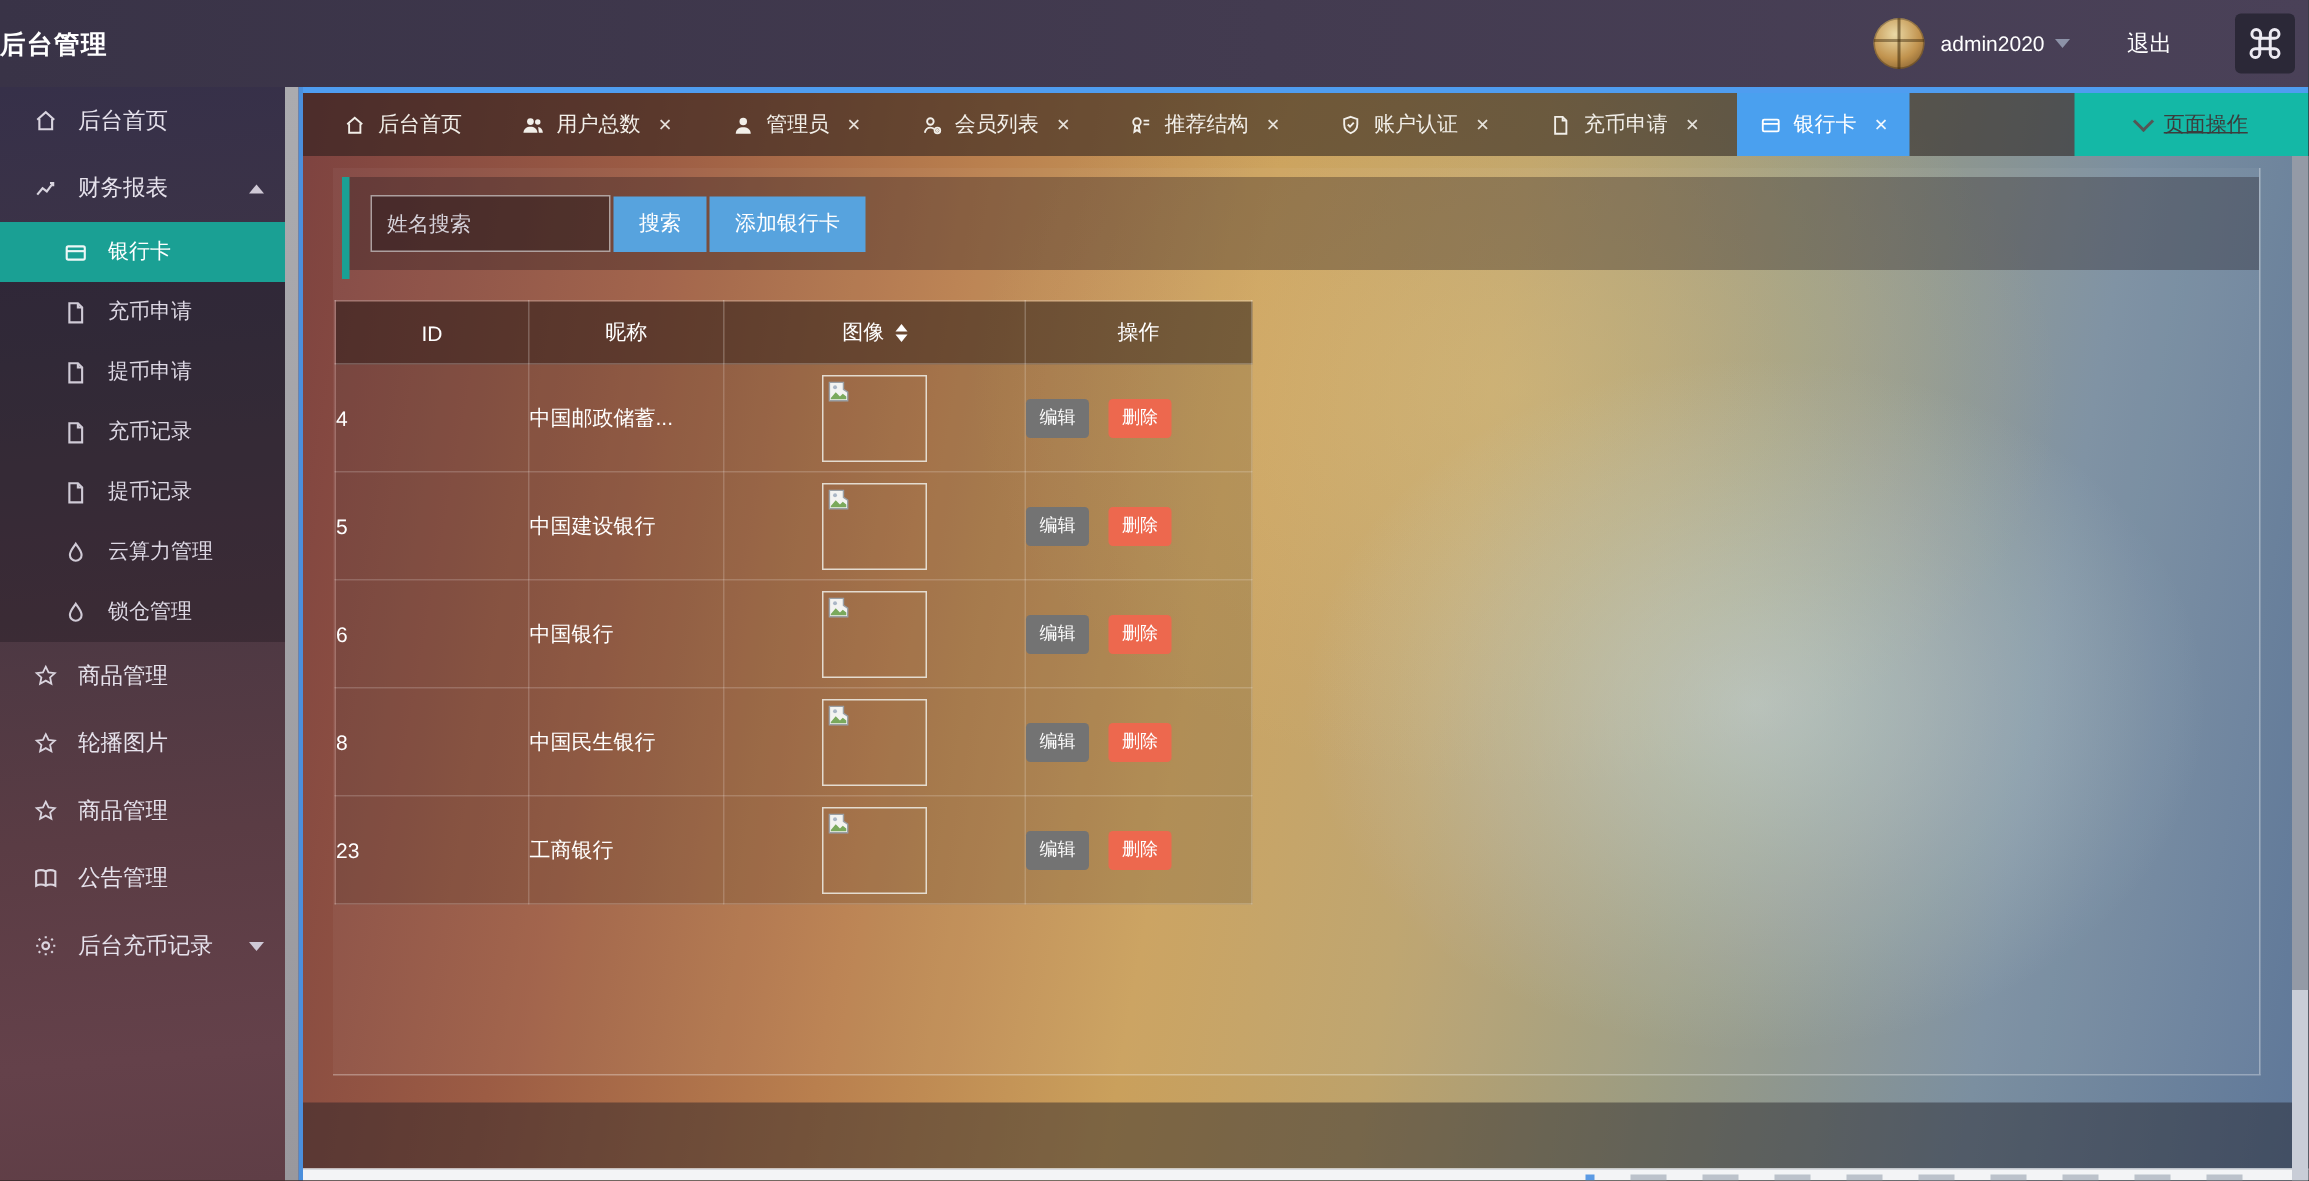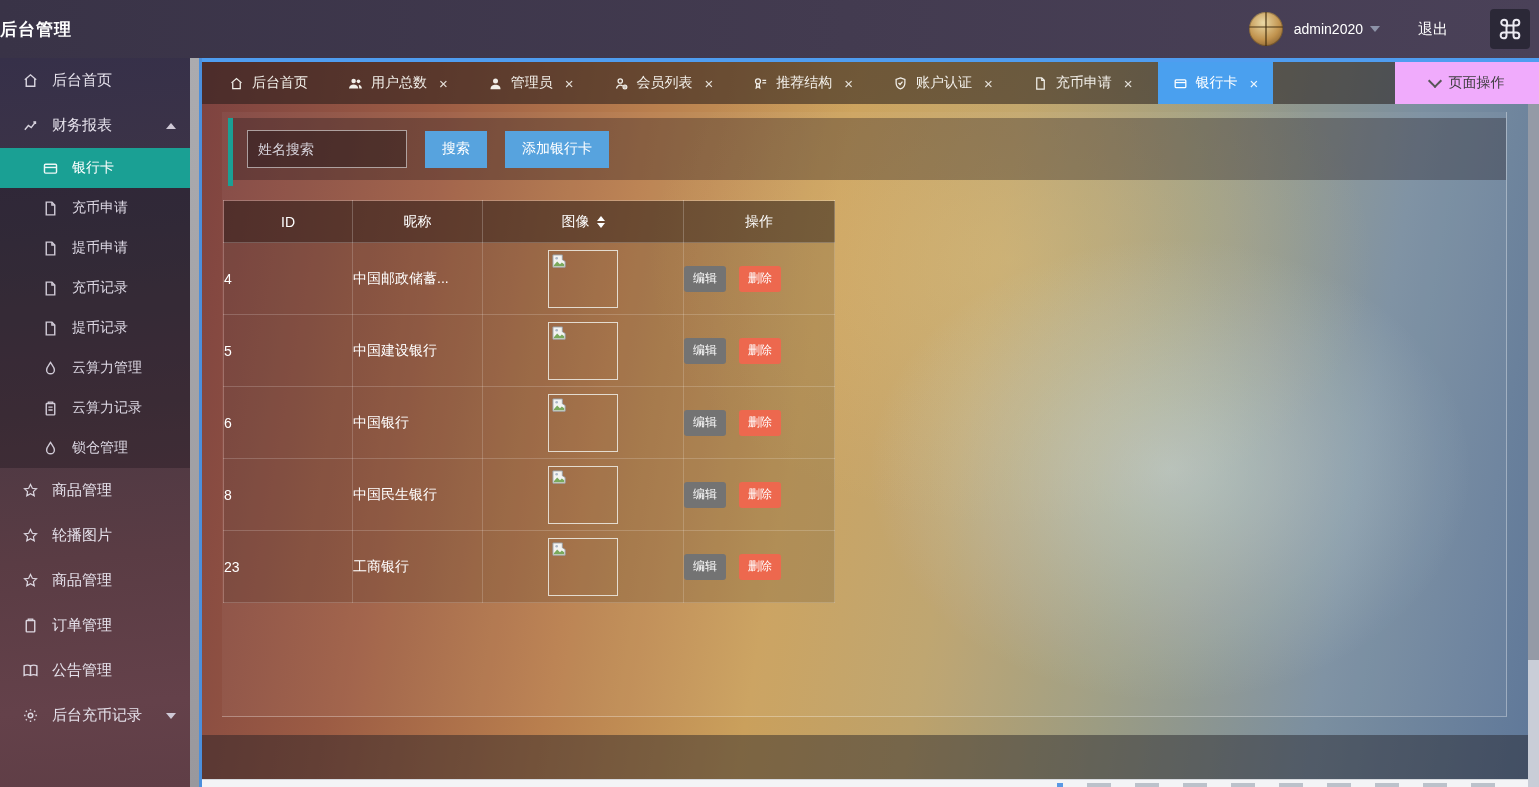--- a/index.html
+++ b/index.html
@@ -45,36 +45,36 @@
   .vblue{position:absolute;left:199px;top:58px;width:3px;height:729px;background:#4b8fdc;z-index:25;}
   
   .tabbar{position:absolute;left:202px;top:58px;width:1337px;height:46px;box-sizing:border-box;
     border-top:4px solid #4f9df0;background:rgba(36,28,26,.55);display:flex;align-items:stretch;
     padding-left:12px;z-index:10;}
   .tab{display:flex;align-items:center;gap:8px;padding:0 15px;margin-right:10px;
     color:#f2efe9;font-size:14px;cursor:pointer;white-space:nowrap;}
   .tab svg{width:15px;height:15px;flex:none;}
   .tab.active{background:#4aa0ef;color:#fff;}
   .tab-x{font-size:15px;line-height:1;opacity:.92;margin-left:4px;cursor:pointer;}
-  .page-actions{margin-left:auto;width:144px;background:#f0abfc;color:#3c3c3c;
-    display:flex;align-items:center;justify-content:center;gap:9px;font-size:14px;cursor:pointer;}
+  .page-actions{margin-left:auto;width:156px;background:#14b8a6;color:#3c3c3c;
+    display:flex;align-items:center;justify-content:center;gap:9px;font-size:14px;cursor:pointer;text-decoration:underline;}
   .chev{width:8px;height:8px;border-left:2px solid #555;border-bottom:2px solid #555;
     transform:rotate(-45deg);margin-top:-4px;}
   
   .panel{position:absolute;left:222px;top:112px;width:1285px;height:605px;box-sizing:border-box;
     background:rgba(255,255,255,.045);border-right:1px solid rgba(255,255,255,.35);
     border-bottom:1px solid rgba(255,255,255,.3);z-index:5;}
   .toolbar{position:absolute;left:6px;top:6px;right:0;height:62px;
     background:rgba(28,20,24,.32);display:flex;align-items:center;padding-left:19px;box-sizing:border-box;}
   .toolbar:before{content:"";position:absolute;left:0;top:0;bottom:-6px;width:5px;background:#1aa094;}
   .search-input{width:160px;height:38px;box-sizing:border-box;background:rgba(18,12,16,.35);
     border:1px solid rgba(255,255,255,.55);color:#fff;padding:0 10px;font-size:14px;
     font-family:inherit;outline:none;}
   .search-input::placeholder{color:#d6d2da;}
-  .btn-blue{height:37px;padding:0 17px;margin-left:18px;background:#57a3de;color:#fff;
+  .btn-blue{height:37px;padding:0 17px;margin-left:2px;background:#57a3de;color:#fff;
     border:none;font-size:14px;font-family:inherit;cursor:pointer;}
   
   .grid{position:absolute;left:1px;top:88px;width:611px;border-collapse:collapse;table-layout:fixed;}
   .grid th{height:39px;background:rgba(26,16,14,.5);color:#fff;font-size:14px;font-weight:normal;
     border:1px solid rgba(255,255,255,.22);text-align:center;}
   .grid td{height:71px;color:#fff;font-size:14px;border:1px solid rgba(255,255,255,.18);
     background:rgba(30,20,15,.15);padding:0;}
   .td-id{padding-left:15px;}
   .td-nick{padding-left:30px;}
   .td-ops{padding-left:17px;}
@@ -179,28 +179,20 @@
         <span>提币记录</span>
       </div>
       <div class="sub-item">
         <svg viewBox="0 0 24 24" fill="none" stroke="currentColor" stroke-width="2">
             <path d="M12 3.5C9.5 7.5 6.5 10.5 6.5 14a5.5 5.5 0 0011 0c0-3.5-3-6.5-5.5-10.5z"></path>
           </svg>
         <span>云算力管理</span>
       </div>
       <div class="sub-item">
         <svg viewBox="0 0 24 24" fill="none" stroke="currentColor" stroke-width="2">
-            <rect x="6" y="5" width="12" height="16" rx="1"></rect>
-            <path d="M9 5V3h6v2"></path>
-            <path d="M9 10h6M9 14h6"></path>
-          </svg>
-        <span>云算力记录</span>
-      </div>
-      <div class="sub-item">
-        <svg viewBox="0 0 24 24" fill="none" stroke="currentColor" stroke-width="2">
             <path d="M12 3.5C9.5 7.5 6.5 10.5 6.5 14a5.5 5.5 0 0011 0c0-3.5-3-6.5-5.5-10.5z"></path>
           </svg>
         <span>锁仓管理</span>
       </div>
     </div>
     <div class="side-item">
       <svg viewBox="0 0 24 24" fill="none" stroke="currentColor" stroke-width="1.7">
           <path d="M12 3.5l2.6 5.4 5.9.7-4.4 4 1.2 5.9L12 16.6l-5.3 2.9 1.2-5.9-4.4-4 5.9-.7z"></path>
         </svg>
       <span>商品管理</span>
@@ -209,27 +201,20 @@
       <svg viewBox="0 0 24 24" fill="none" stroke="currentColor" stroke-width="1.7">
           <path d="M12 3.5l2.6 5.4 5.9.7-4.4 4 1.2 5.9L12 16.6l-5.3 2.9 1.2-5.9-4.4-4 5.9-.7z"></path>
         </svg>
       <span>轮播图片</span>
     </div>
     <div class="side-item">
       <svg viewBox="0 0 24 24" fill="none" stroke="currentColor" stroke-width="1.7">
           <path d="M12 3.5l2.6 5.4 5.9.7-4.4 4 1.2 5.9L12 16.6l-5.3 2.9 1.2-5.9-4.4-4 5.9-.7z"></path>
         </svg>
       <span>商品管理</span>
-    </div>
-    <div class="side-item">
-      <svg viewBox="0 0 24 24" fill="none" stroke="currentColor" stroke-width="2">
-          <rect x="6" y="5" width="12" height="16" rx="1"></rect>
-          <path d="M9 5V3h6v2"></path>
-        </svg>
-      <span>订单管理</span>
     </div>
     <div class="side-item">
       <svg viewBox="0 0 24 24" fill="none" stroke="currentColor" stroke-width="2">
           <path d="M3 5.5C6 4 9 4 12 5.5c3-1.5 6-1.5 9 0V19c-3-1.5-6-1.5-9 0-3-1.5-6-1.5-9 0z"></path>
           <path d="M12 5.5V19"></path>
         </svg>
       <span>公告管理</span>
     </div>
     <div class="side-item">
       <svg viewBox="0 0 24 24" fill="none" stroke="currentColor" stroke-width="2">

